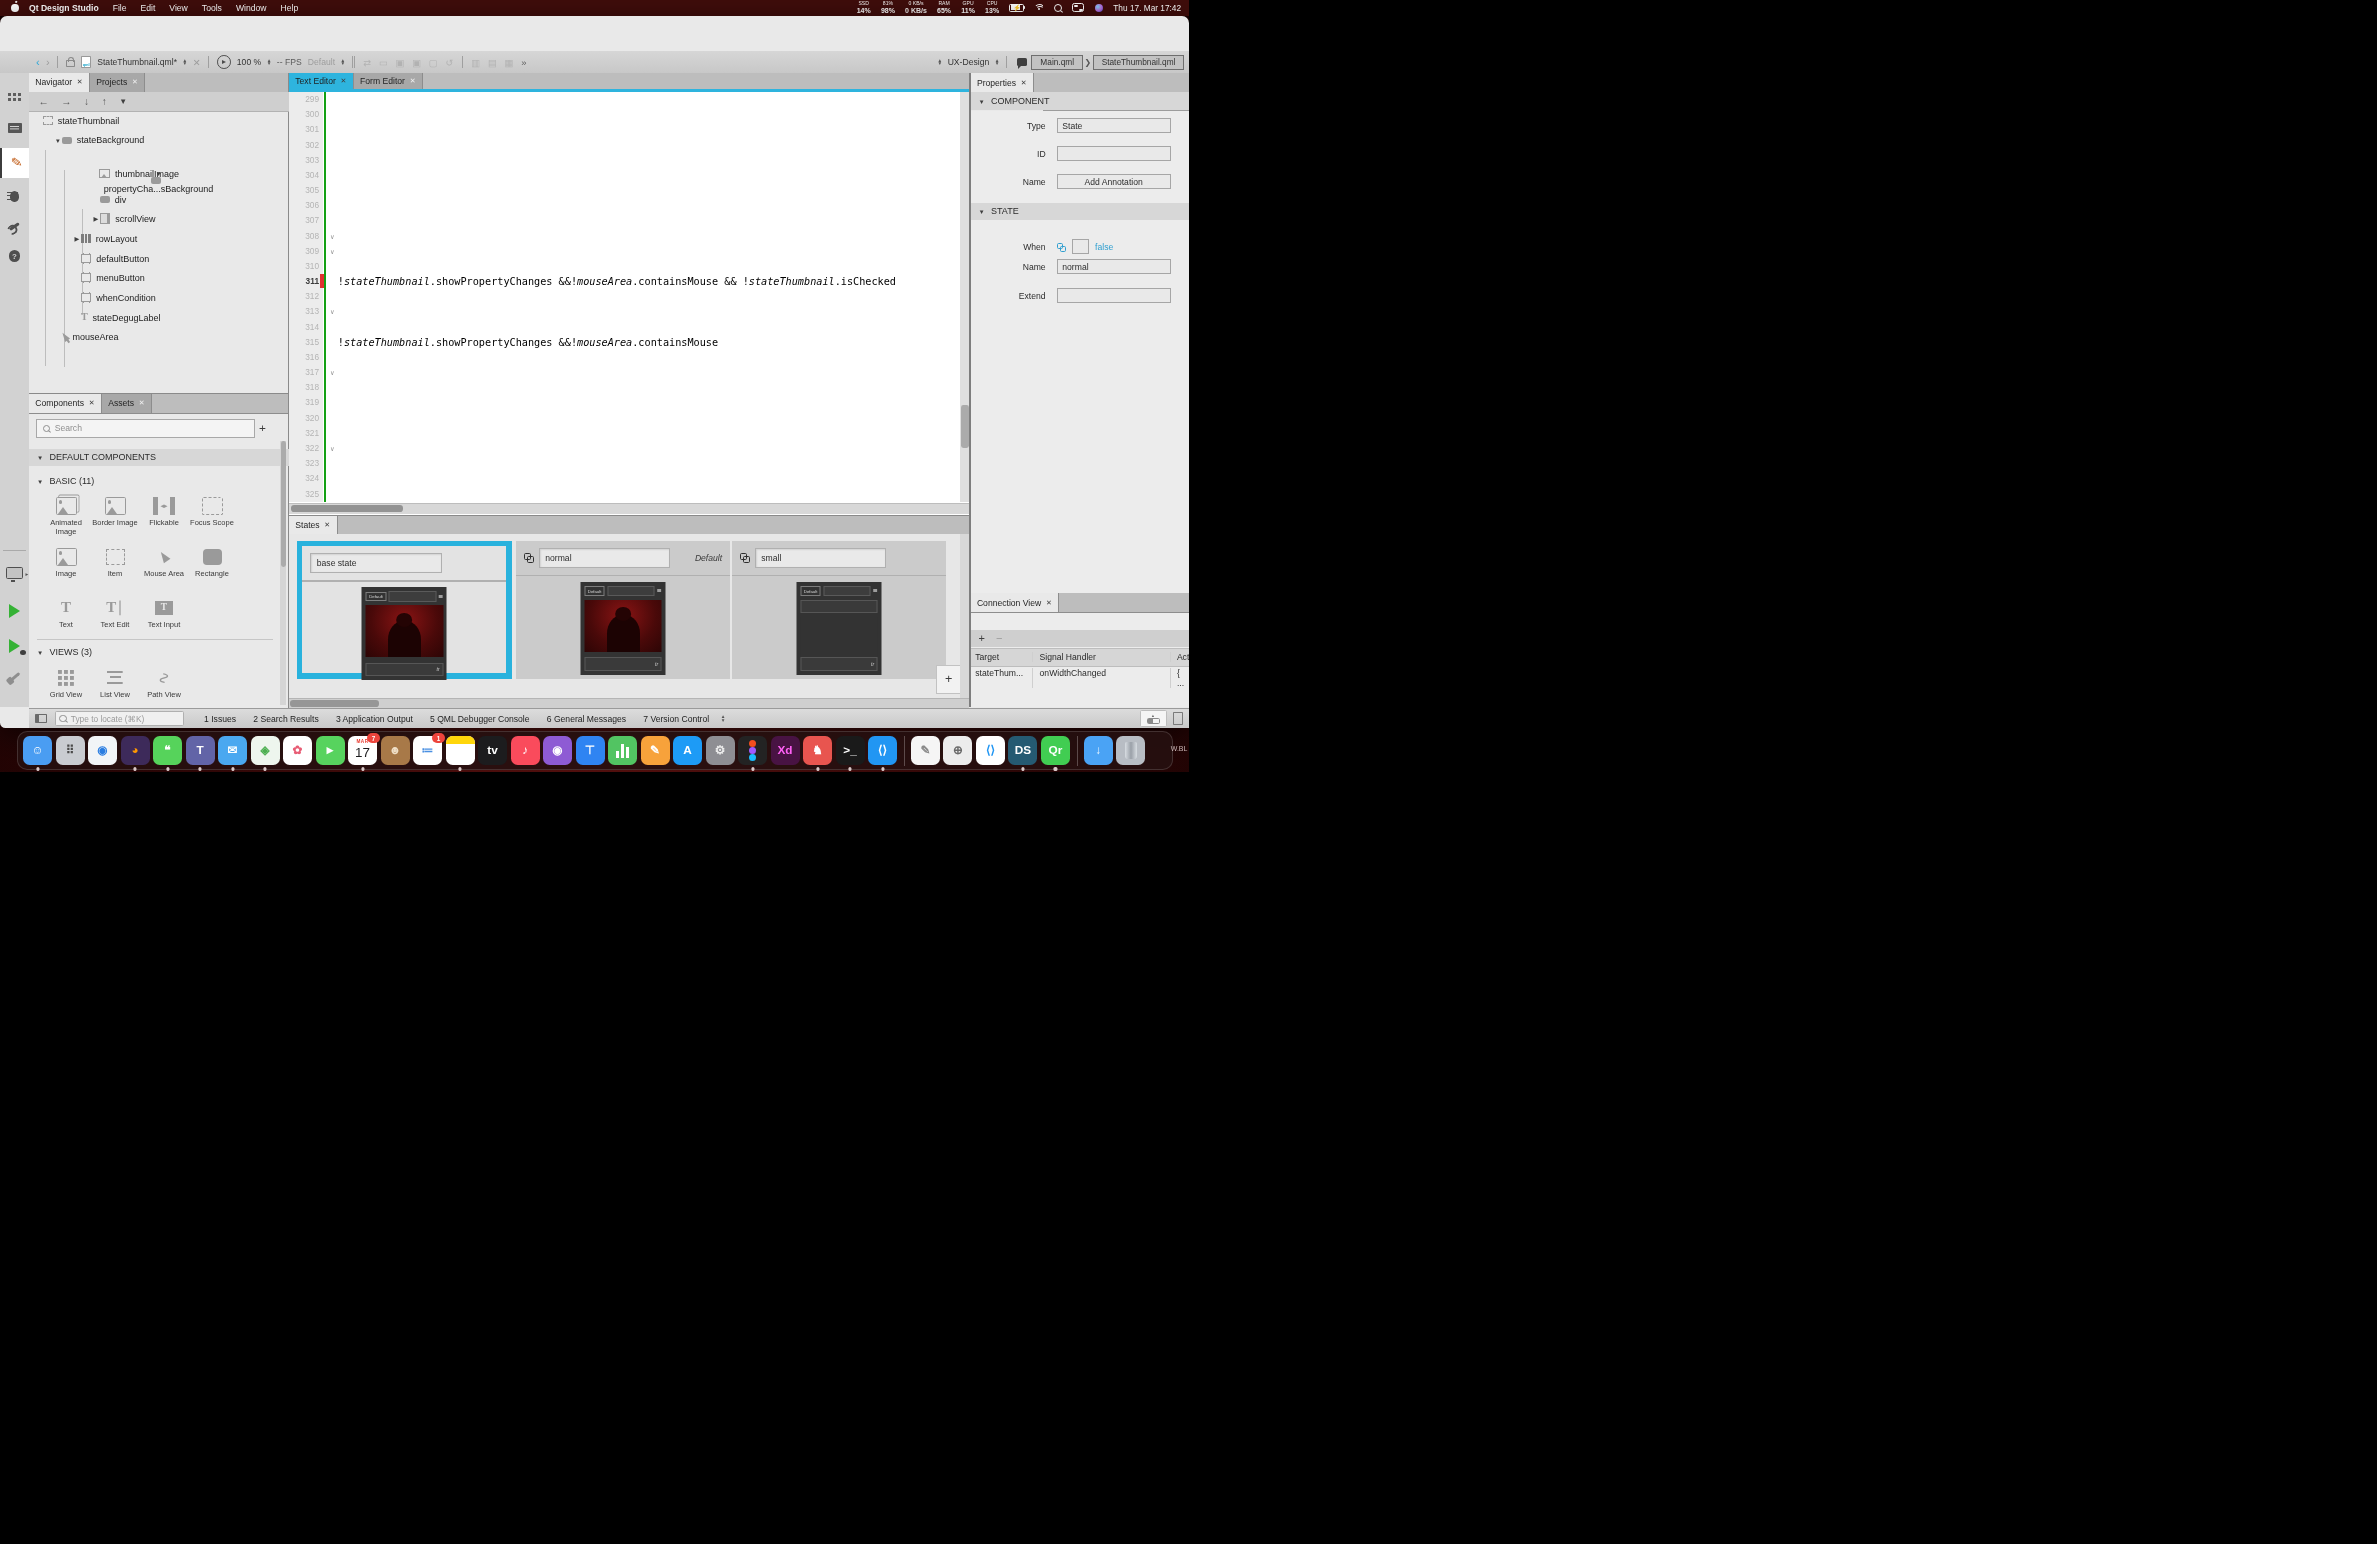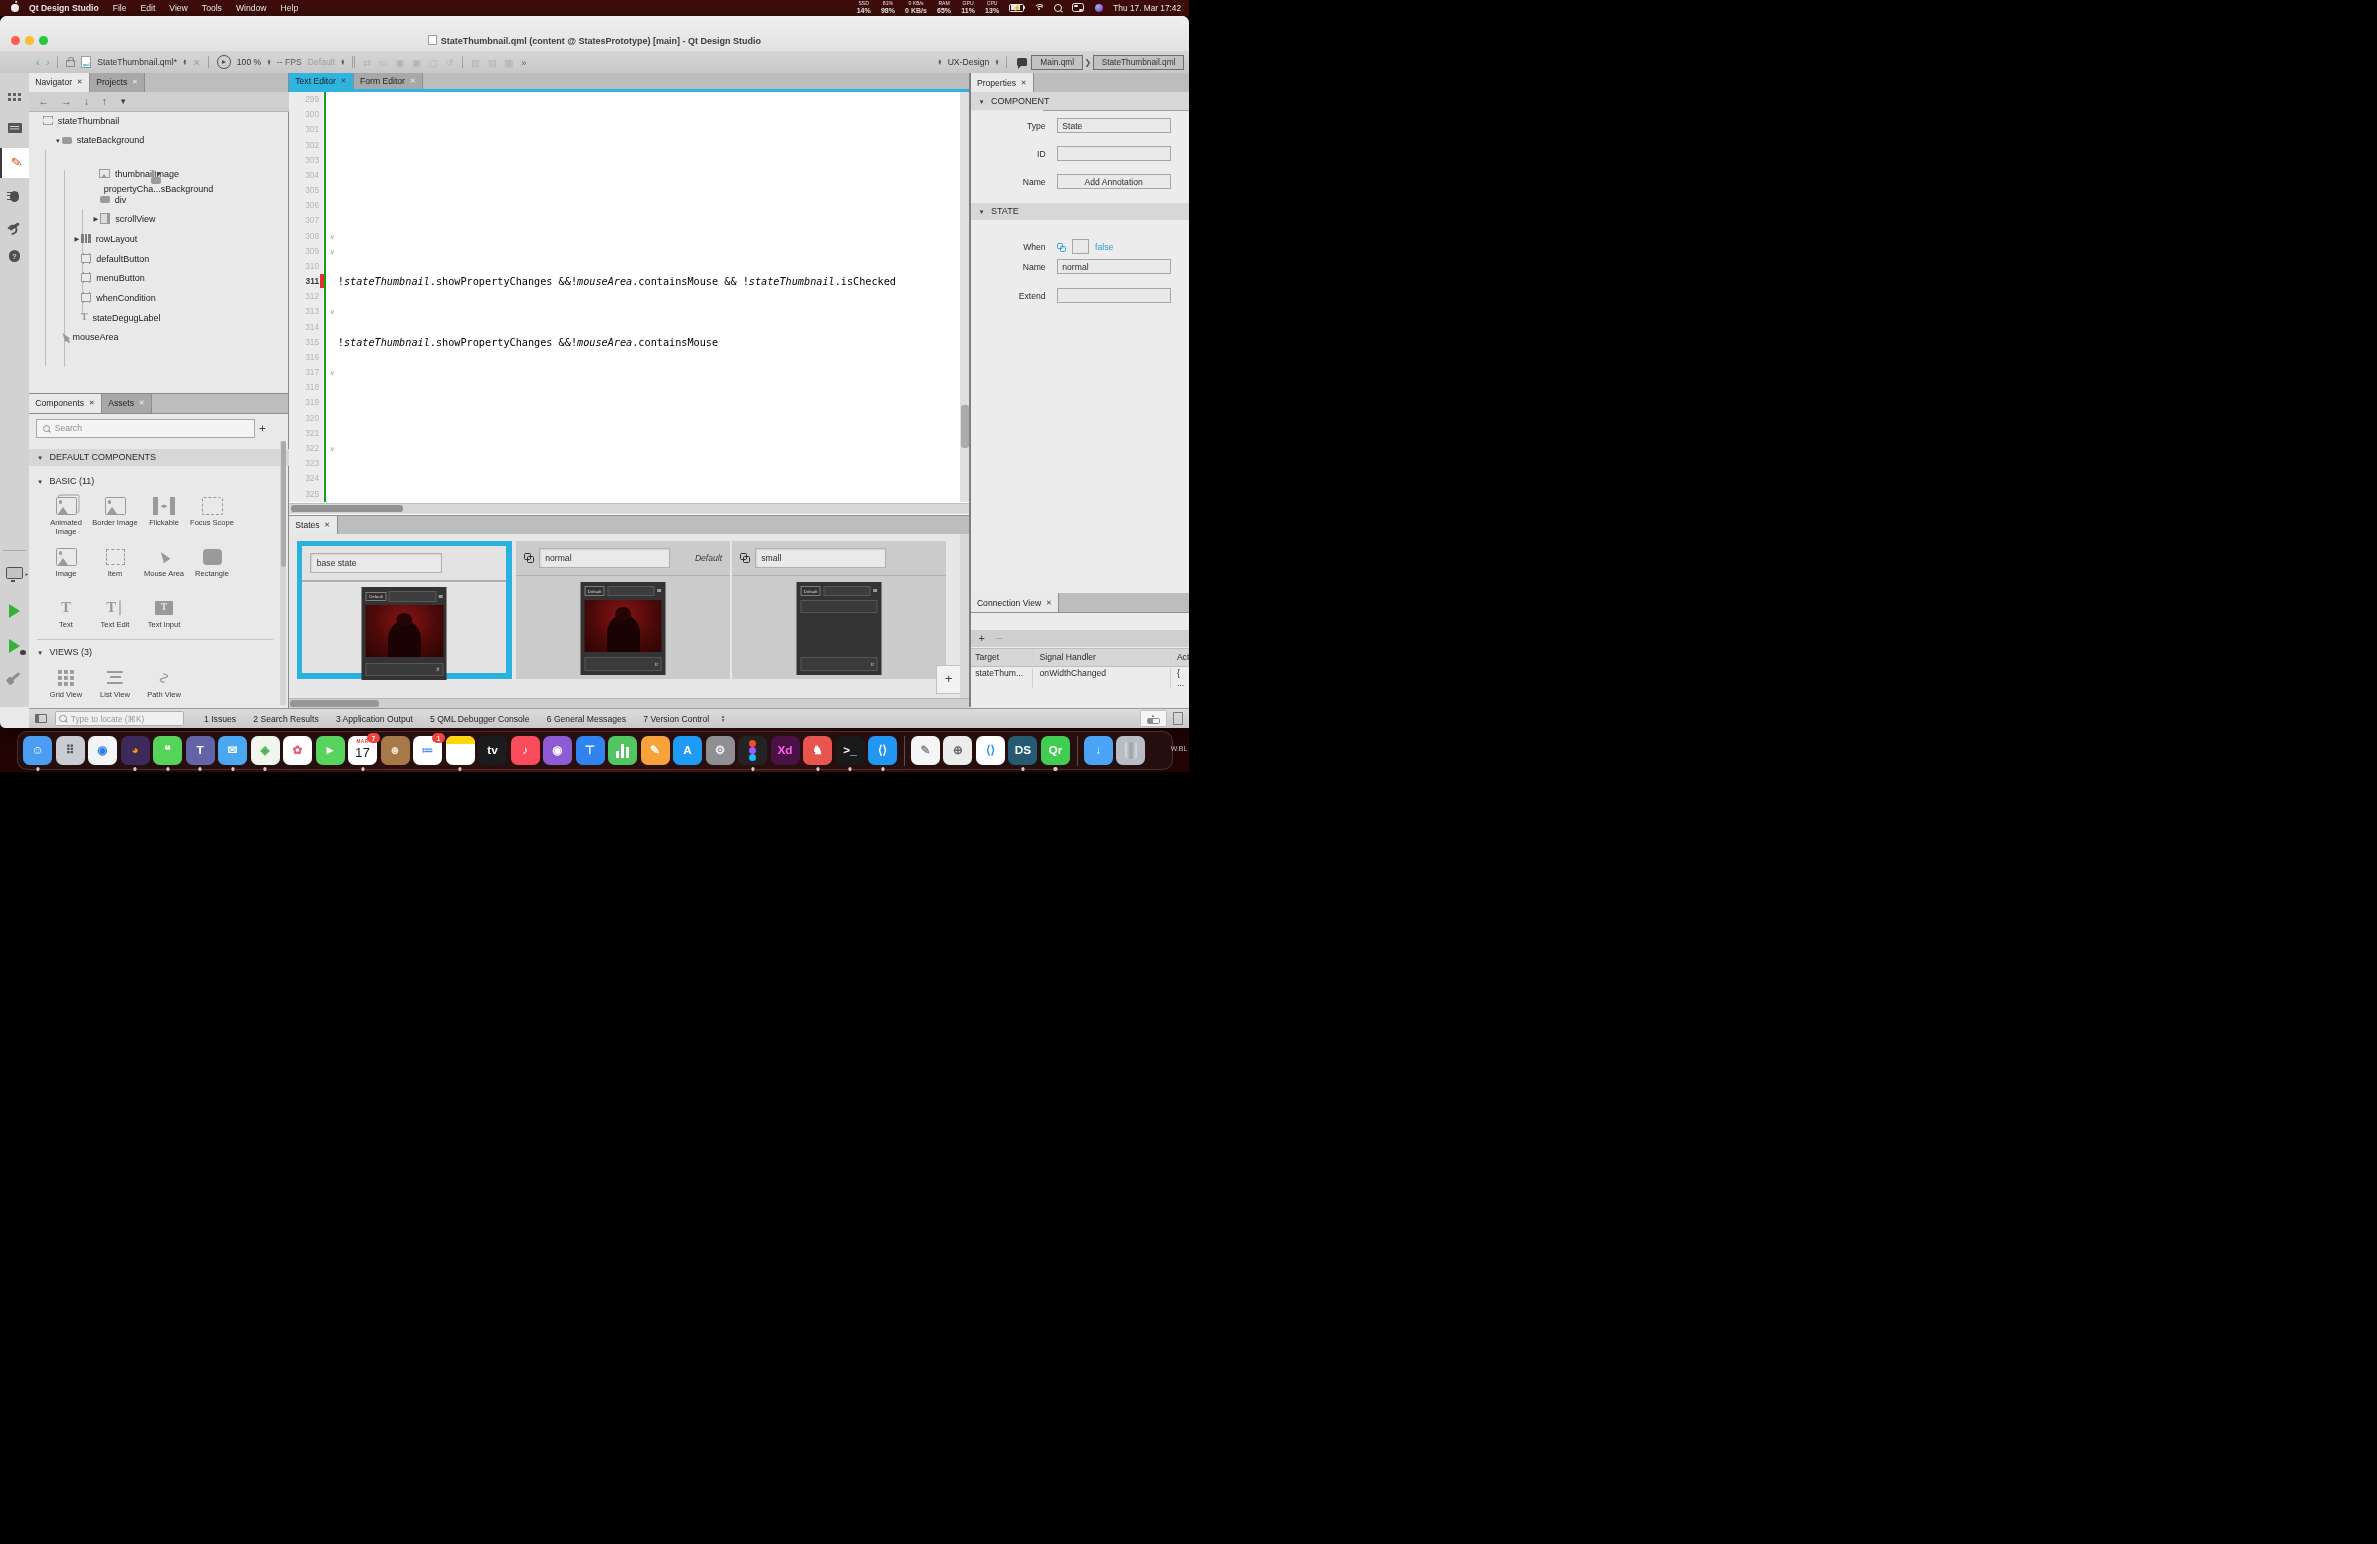--- a/index.html
+++ b/index.html
@@ -287,26 +287,20 @@
         </span>
       <span class="mag"></span>
       <span class="cc"></span>
       <span class="siri"></span>
       <span class="clock">Thu 17. Mar  17:42</span>
     </div>
   </div>
 
   <div id="window" class="abs">
 
-    <div id="titlebar" class="abs">
-      <span class="tl abs" id="tl-close"></span>
-      <span class="tl abs" id="tl-min"></span>
-      <span class="tl abs" id="tl-max"></span>
-      <div id="wtitle" class="abs"><span class="docicon"></span><span>StateThumbnail.qml (content @ StatesPrototype) [main] - Qt Design Studio</span></div>
-    </div>
 
     <div id="toolbar" class="abs">
       <span style="width:33px"></span>
       <span class="tbtxt" style="color:#2fa8d8;font-size:11px">‹</span>
       <span class="tbtxt dim" style="font-size:11px">›</span>
       <span class="sep"></span>
       <span class="lock"></span>
       <span class="qmlicon">qml</span>
       <span class="tbtxt">StateThumbnail.qml*</span>
       <span class="spinner">

